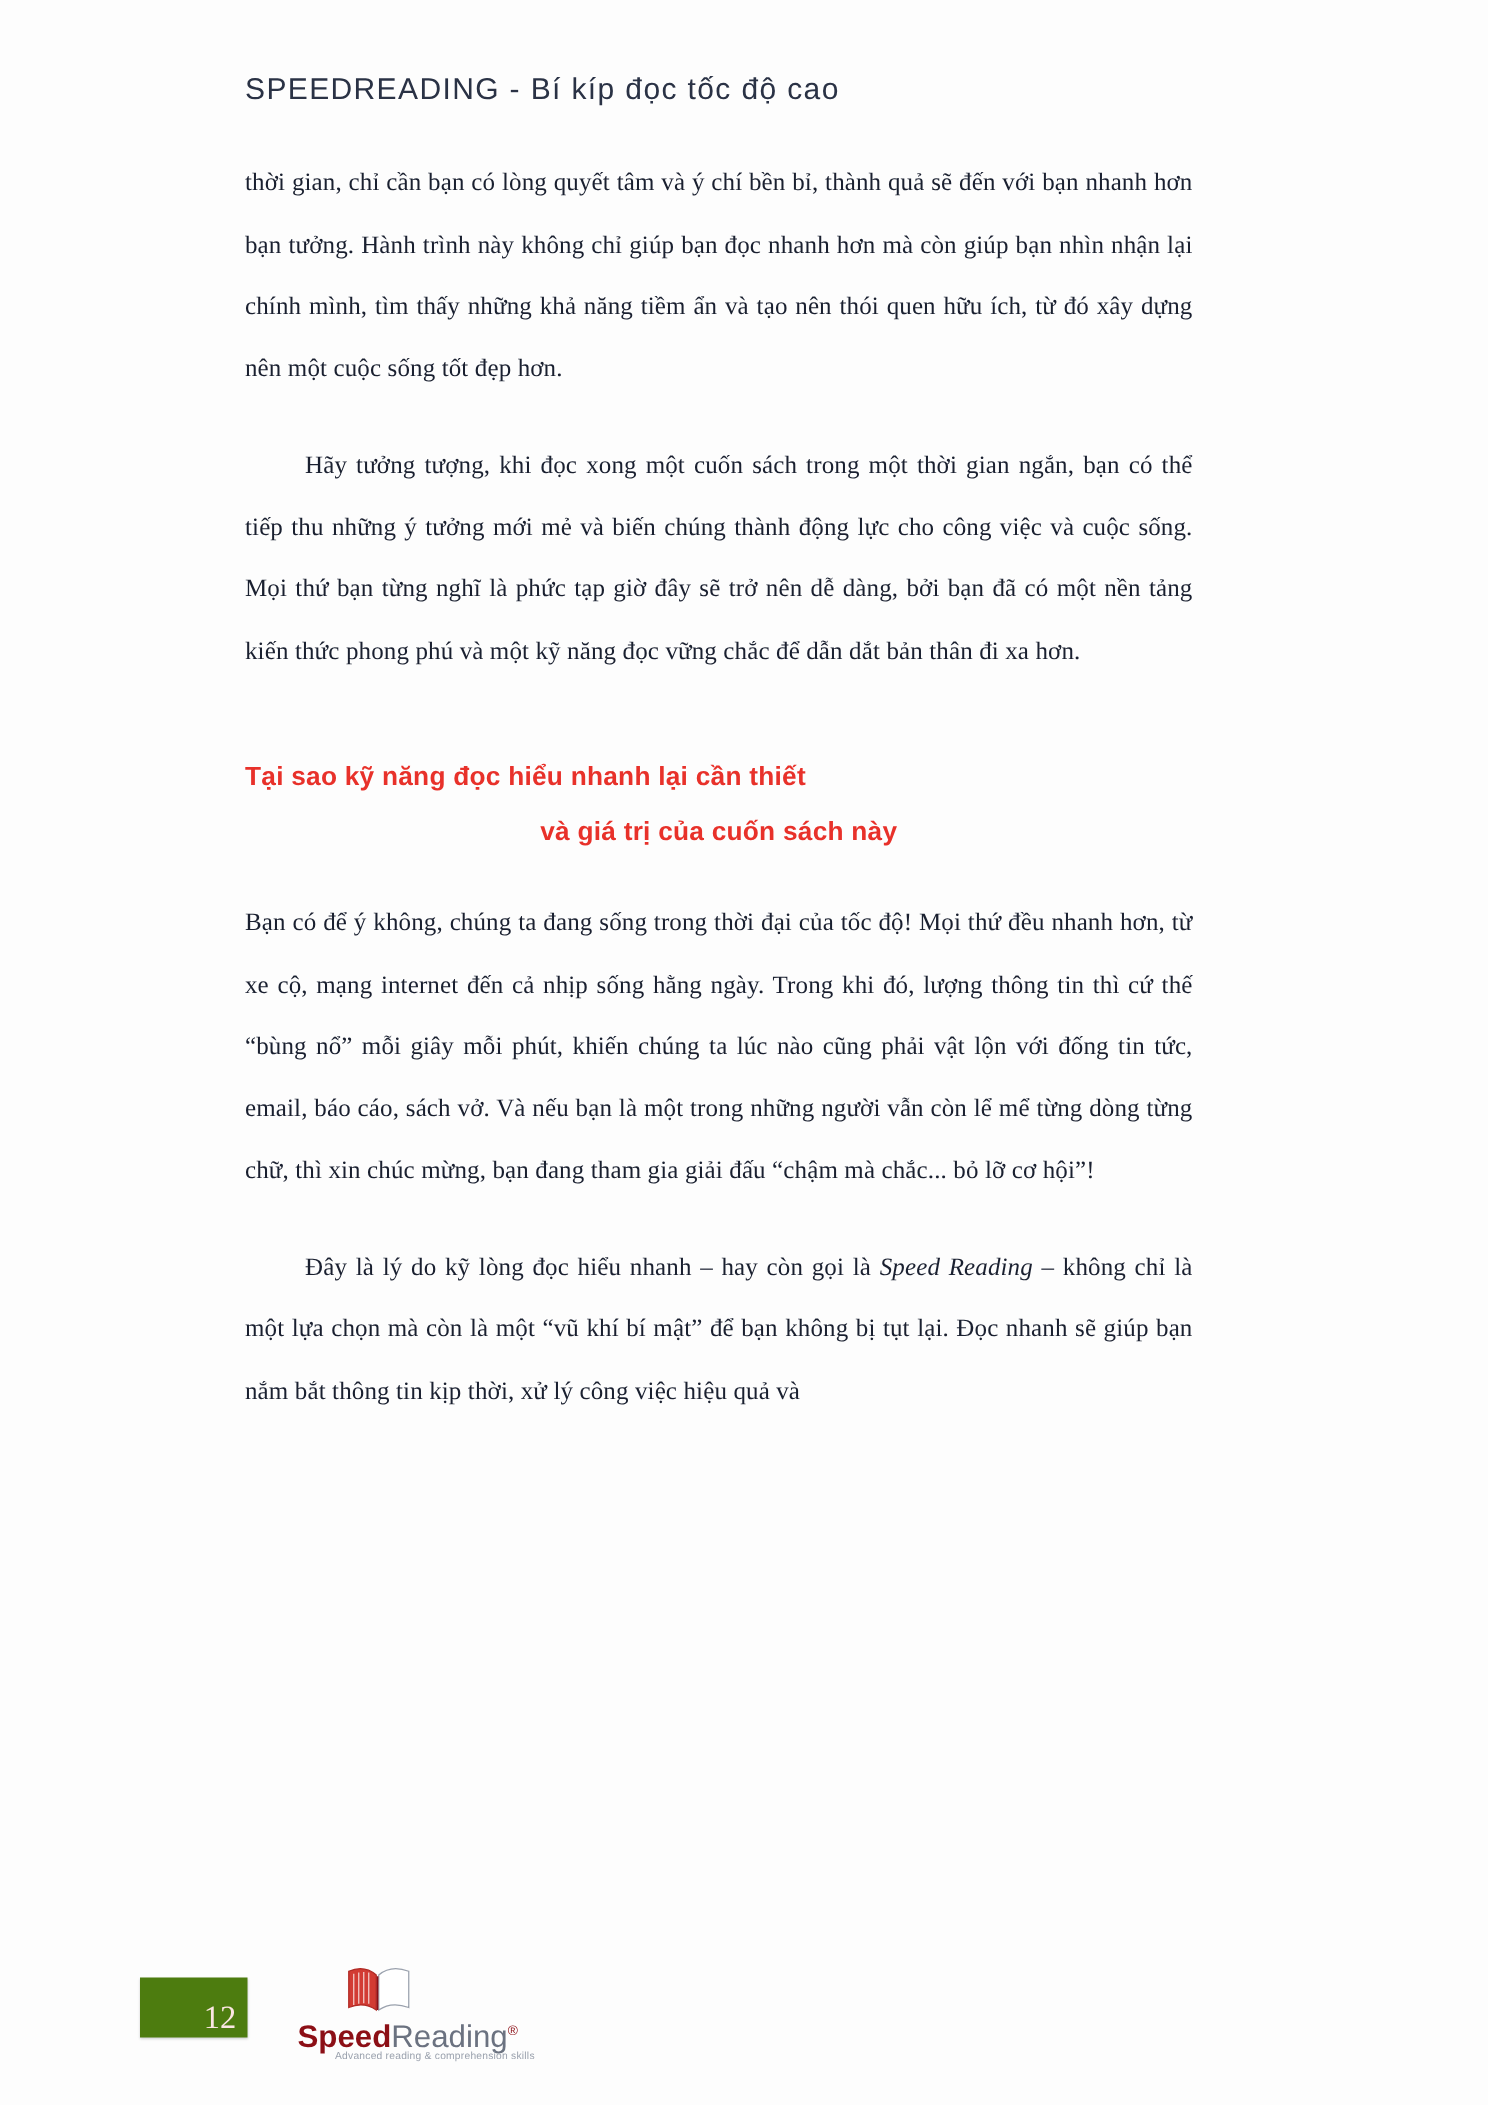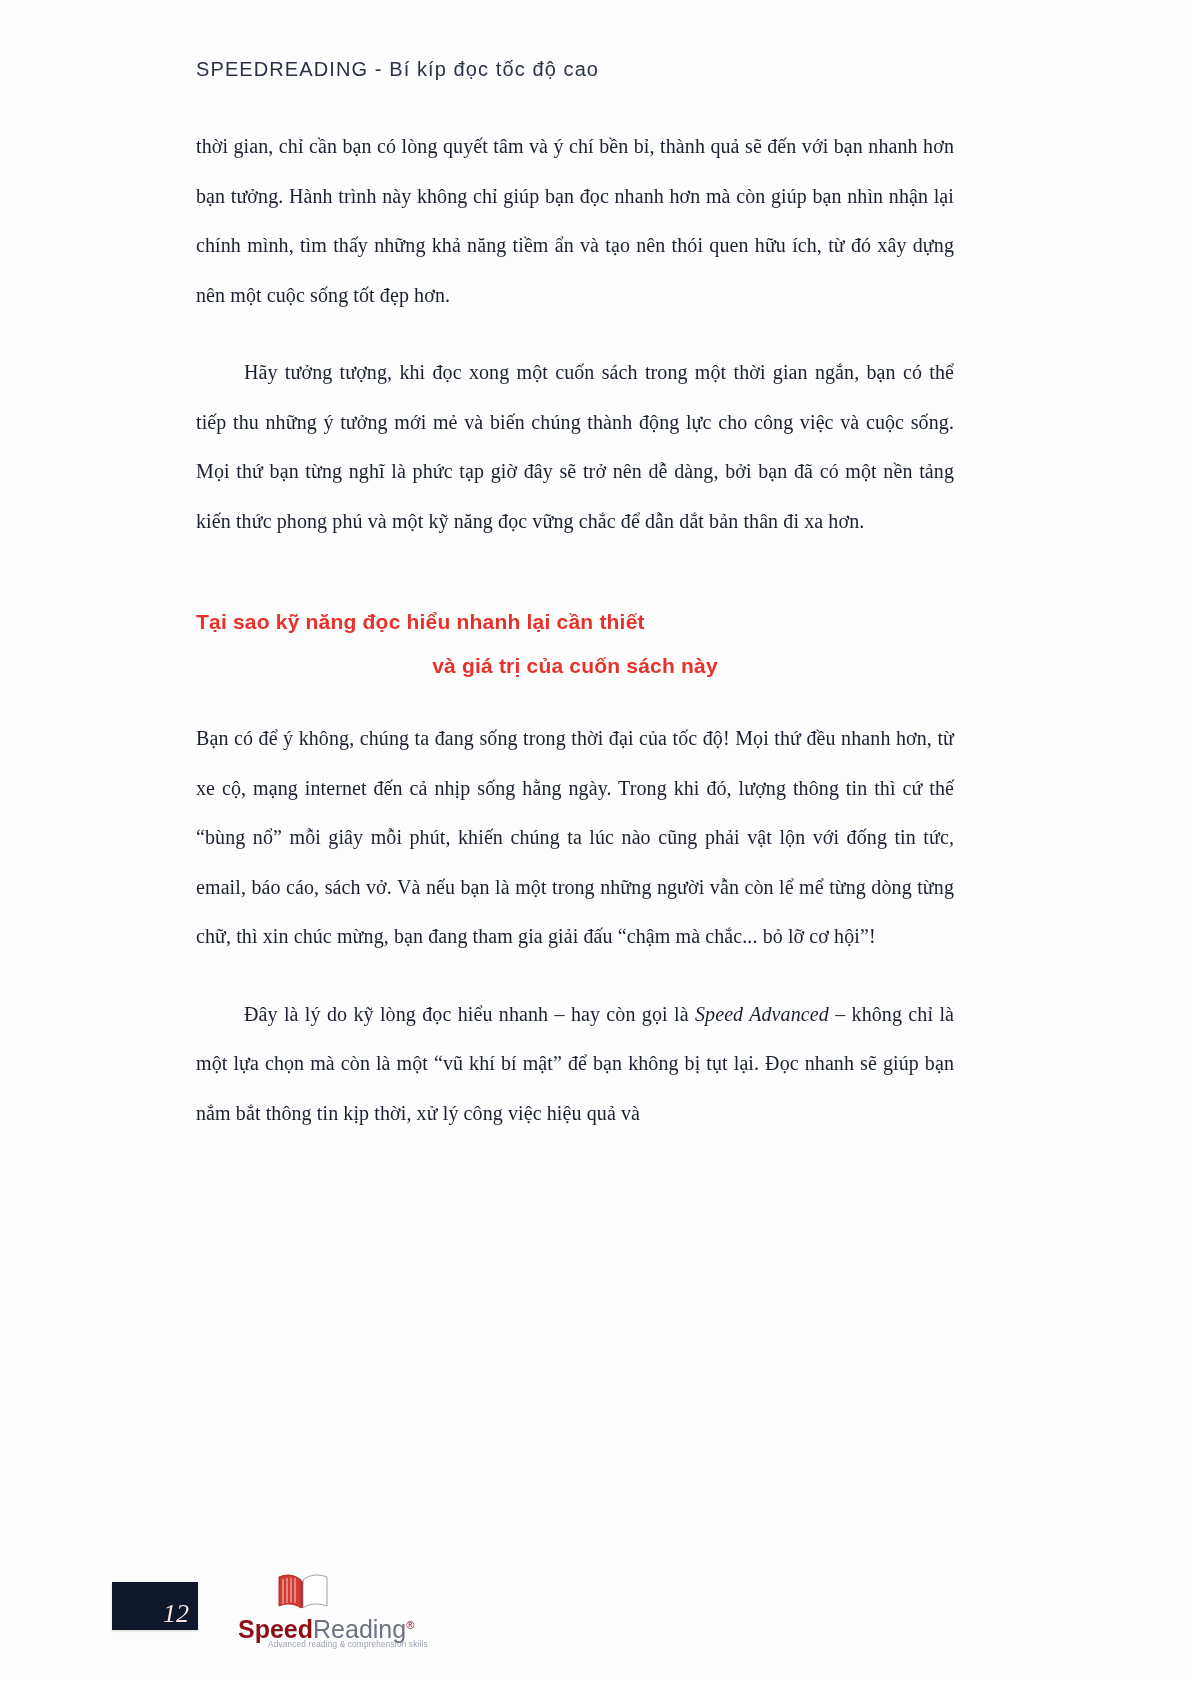--- a/index.html
+++ b/index.html
@@ -22,21 +22,21 @@
     inset: 0;
     background: #fdfdfd;
   }
 
   
   .running-head {
     position: absolute;
     left: 196px;
     top: 58px;
     font-family: "Liberation Sans", "DejaVu Sans", sans-serif;
-    font-size: 20px;
+    font-size: 24px;
     letter-spacing: 1.1px;
     color: #2a3245;
     white-space: nowrap;
     font-weight: 500;
   }
 
   
   .column {
     position: absolute;
     left: 196px;
@@ -77,23 +77,22 @@
     top: 1572px;
     width: 420px;
     height: 92px;
   }
   .page-number-box {
     position: absolute;
     left: 0;
     top: 10px;
     width: 86px;
     height: 48px;
-    background: #0f172a;
+    background: #4d7c0f;
     box-shadow: 0 1px 2px rgba(0,0,0,.18);
-    font-style: italic;
   }
   .page-number {
     position: absolute;
     right: 9px;
     bottom: 3px;
     font-family: "Liberation Serif", serif;
     font-size: 26px;
     color: #fbe6e2;
     line-height: 1;
   }
@@ -153,21 +152,21 @@
 
 
     <h2 class="section-heading">
       <span class="hl1">Tại sao kỹ năng đọc hiểu nhanh lại cần thiết</span>
       <span class="hl2">và giá trị của cuốn sách này</span>
     </h2>
 
     <p class="body-par">Bạn có để ý không, chúng ta đang sống trong thời đại của tốc độ! Mọi thứ đều nhanh hơn, từ xe cộ, mạng internet đến cả nhịp sống hằng ngày. Trong khi đó, lượng thông tin thì cứ thế “bùng nổ” mỗi giây mỗi phút, khiến chúng ta lúc nào cũng phải vật lộn với đống tin tức, email, báo cáo, sách vở. Và nếu bạn là một trong những người vẫn còn lể mể từng dòng từng chữ, thì xin chúc mừng, bạn đang tham gia giải đấu “chậm mà chắc... bỏ lỡ cơ hội”!</p>
 
     <p class="body-par indent gap-top">
-      <span>Đây là lý do kỹ lòng đọc hiểu nhanh – hay còn gọi là </span><span class="ital">Speed Advanced</span><span> – không chỉ là một lựa chọn mà còn là một “vũ khí bí mật” để bạn không bị tụt lại. Đọc nhanh sẽ giúp bạn nắm bắt thông tin kịp thời, xử lý công việc hiệu quả và</span>
+      <span>Đây là lý do kỹ lòng đọc hiểu nhanh – hay còn gọi là </span><span class="ital">Speed Reading</span><span> – không chỉ là một lựa chọn mà còn là một “vũ khí bí mật” để bạn không bị tụt lại. Đọc nhanh sẽ giúp bạn nắm bắt thông tin kịp thời, xử lý công việc hiệu quả và</span>
     </p>
 
   </div>
 
   <div class="footer">
 
     <div class="page-number-box">
       <span class="page-number">12</span>
     </div>
 

